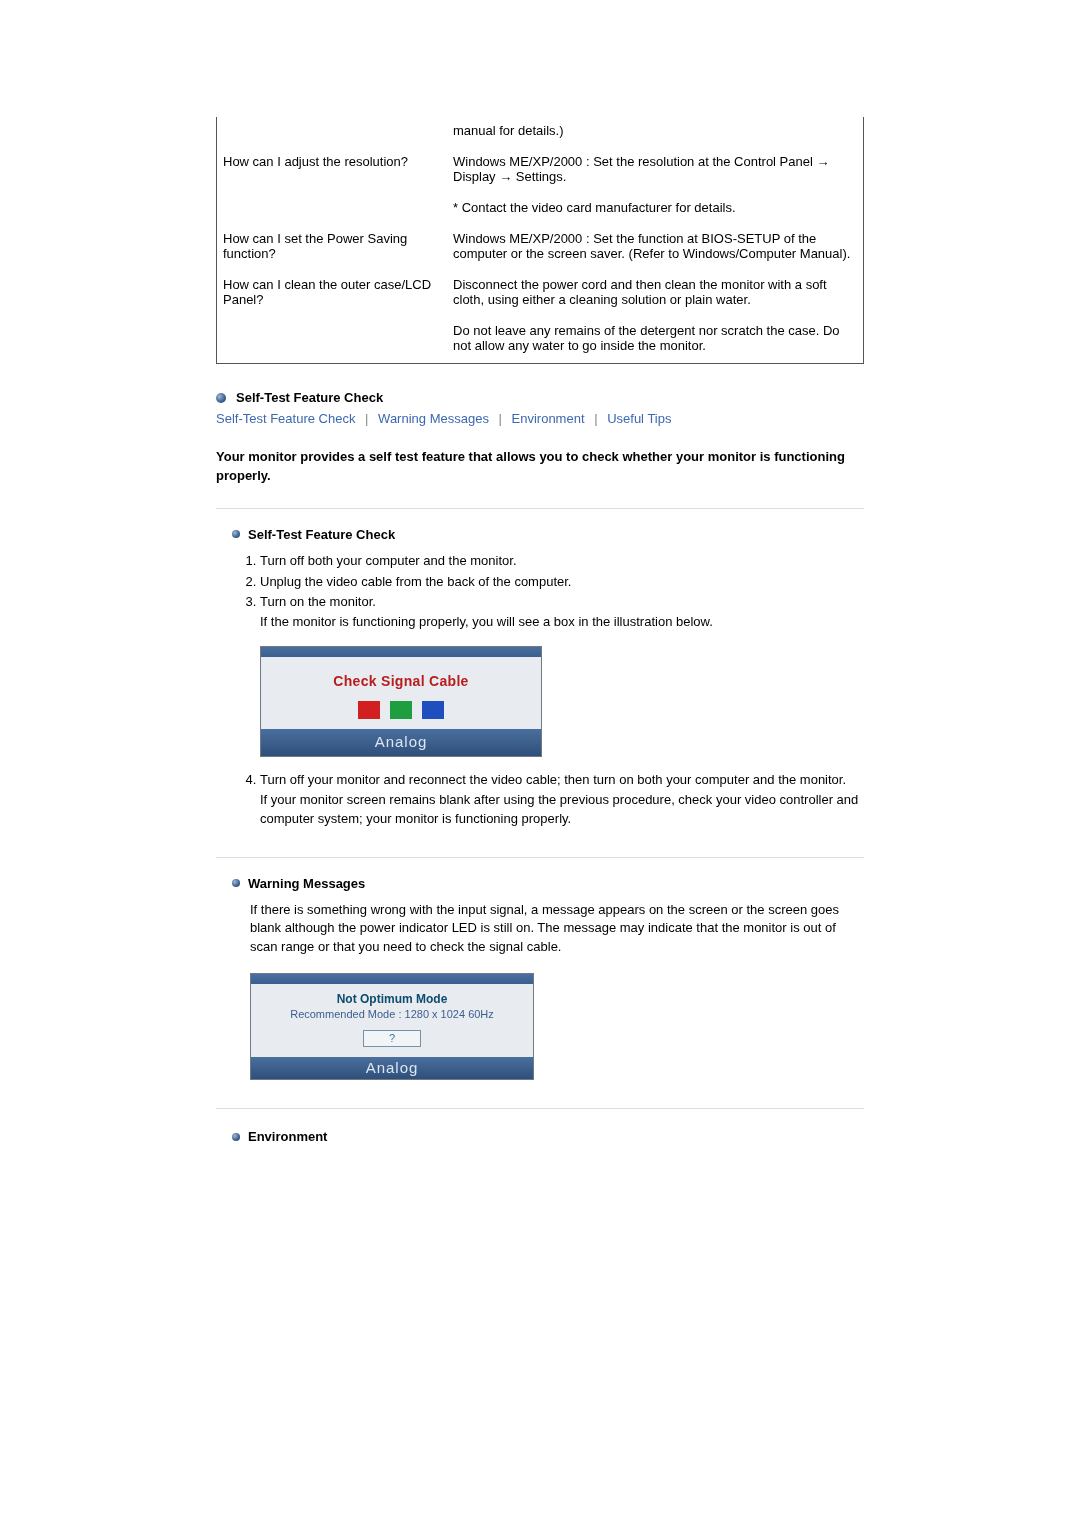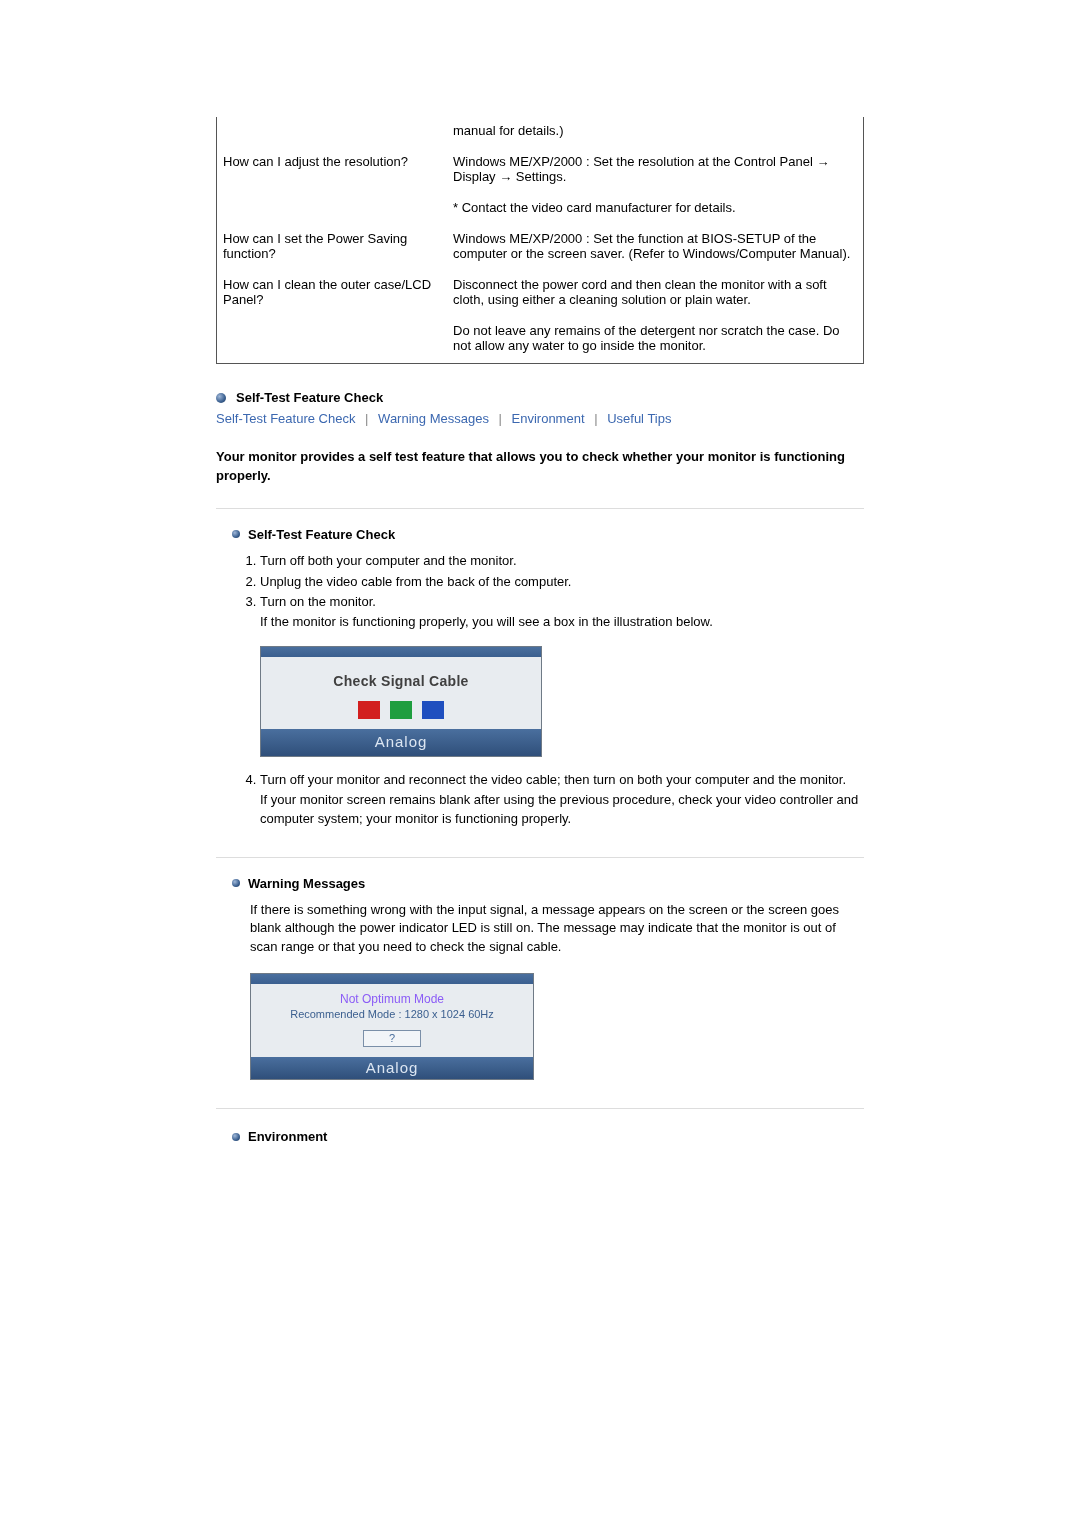--- a/index.html
+++ b/index.html
@@ -101,21 +101,21 @@
   .osd-top {
     height: 10px;
     background: linear-gradient(to bottom, #4a6f9e, #3a5f8f);
   }
   .osd-body {
     background: #e8ecf0;
     padding: 14px 8px 10px 8px;
     text-align: center;
   }
   .osd-body .msg1 {
-    color: #404040;
+    color: #b91c1c;
     font-weight: bold;
     font-size: 14px;
     letter-spacing: 0.3px;
   }
   .osd-body .rgb {
     margin-top: 10px;
     display: flex;
     justify-content: center;
     gap: 10px;
   }
@@ -151,22 +151,22 @@
     width: 282px;
     border: 1px solid #6f7a86;
     background: #dfe3e8;
   }
   .osd-box2 .osd-body2 {
     background: #e8ecf0;
     padding: 8px 6px 10px 6px;
     text-align: center;
   }
   .osd-body2 .line1 {
-    color: #8b5cf6;
-    font-weight: normal;
+    color: #0c4a6e;
+    font-weight: bold;
     font-size: 12px;
   }
   .osd-body2 .line2 {
     color: #3b5f8f;
     font-size: 11px;
     margin-top: 2px;
   }
   .osd-body2 .btn {
     margin: 10px auto 0 auto;
     width: 56px;

